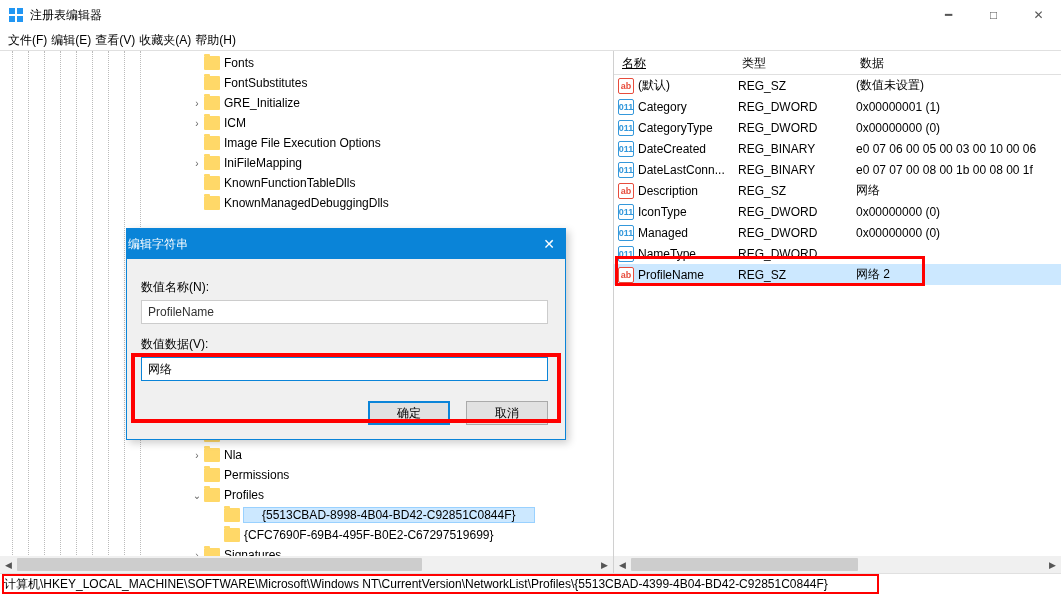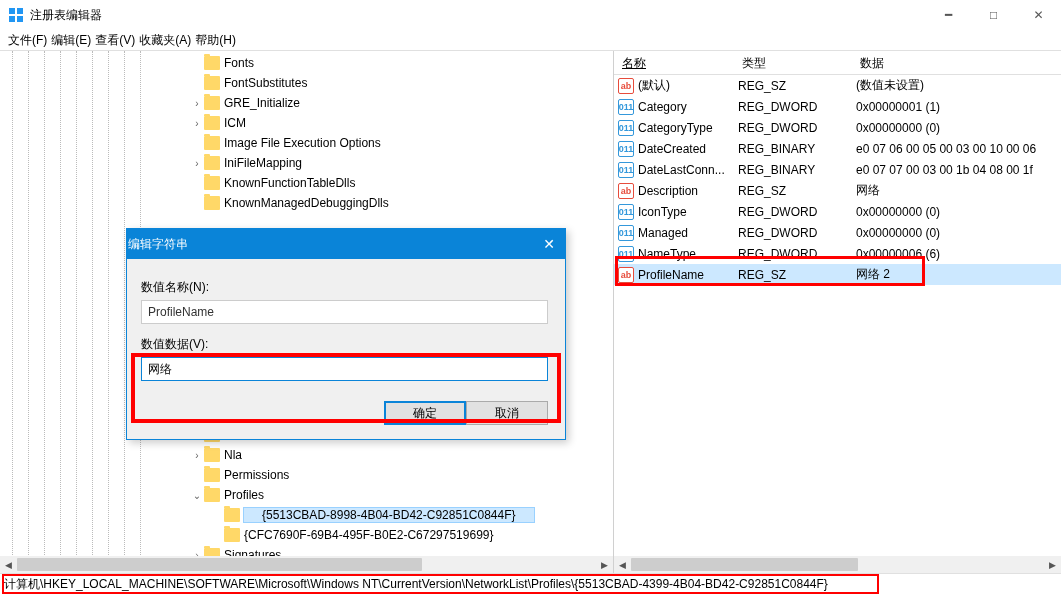--- a/index.html
+++ b/index.html
@@ -45,21 +45,21 @@
 .red-box-status { position: absolute; left: 2px; right: 182px; top: 0; bottom: 0; border: 2px solid #ff0000; pointer-events: none; }
 
 .dialog { position: absolute; left: 126px; top: 228px; width: 440px; background: #f0f0f0; border: 1px solid #0a84d8; box-shadow: 3px 3px 8px rgba(0,0,0,0.2); z-index: 10; }
 .dialog-title { height: 30px; background: #0a84d8; color: #fff; display: flex; align-items: center; padding: 0 1px; font-size: 12px; }
 .dialog-title .sp { flex: 1; }
 .dialog-close { width: 30px; text-align: center; font-size: 14px; }
 .dialog-body { padding: 12px 17px 14px 14px; position: relative; margin-top: 8px; }
 .dlg-label { font-size: 12px; margin-bottom: 4px; }
 .dlg-input { width: 100%; height: 24px; border: 1px solid #aaa; background: #fff; padding: 0 6px; font-size: 12px; margin-bottom: 12px; }
 .dlg-input.disabled { background: #fff; color: #333; border-color: #ccc; }
-.dlg-buttons { display: flex; justify-content: flex-end; gap: 0; margin-top: 8px; }
+.dlg-buttons { display: flex; justify-content: flex-end; gap: 16px; margin-top: 8px; }
 .dlg-btn { width: 82px; height: 24px; border: 1px solid #aaa; background: #e1e1e1; font-size: 12px; }
 .dlg-btn.primary { border: 2px solid #0a84d8; background: #e1e1e1; }
 .red-box-dlg { position: absolute; border: 4px solid #ff0000; pointer-events: none; }
 .hscroll { position: absolute; bottom: 0; left: 0; right: 0; height: 17px; background: #f0f0f0; display: flex; }
 .hscroll .arrow { width: 17px; height: 17px; display: flex; align-items: center; justify-content: center; font-size: 9px; color: #555; }
 .hscroll .track { flex: 1; position: relative; }
 .hscroll .thumb { position: absolute; top: 2px; bottom: 2px; background: #cdcdcd; border-radius: 1px; }
 </style>
 </head>
 <body>
@@ -232,21 +232,21 @@
         <div class="list-row">
           <span class="val-icon bin">011</span>
           <span class="cell cell-name">DateCreated</span>
           <span class="cell cell-type">REG_BINARY</span>
           <span class="cell cell-data">e0 07 06 00 05 00 03 00 10 00 06</span>
         </div>
         <div class="list-row">
           <span class="val-icon bin">011</span>
           <span class="cell cell-name">DateLastConn...</span>
           <span class="cell cell-type">REG_BINARY</span>
-          <span class="cell cell-data">e0 07 07 00 03 00 1b 04 08 00 1f</span>
+          <span class="cell cell-data">e0 07 07 00 08 00 1b 00 08 00 1f</span>
         </div>
         <div class="list-row">
           <span class="val-icon sz">ab</span>
           <span class="cell cell-name">Description</span>
           <span class="cell cell-type">REG_SZ</span>
           <span class="cell cell-data">网络</span>
         </div>
         <div class="list-row">
           <span class="val-icon bin">011</span>
           <span class="cell cell-name">IconType</span>
@@ -256,21 +256,20 @@
         <div class="list-row">
           <span class="val-icon bin">011</span>
           <span class="cell cell-name">Managed</span>
           <span class="cell cell-type">REG_DWORD</span>
           <span class="cell cell-data">0x00000000 (0)</span>
         </div>
         <div class="list-row">
           <span class="val-icon bin">011</span>
           <span class="cell cell-name">NameType</span>
           <span class="cell cell-type">REG_DWORD</span>
-          <span class="cell cell-data">0x00000006 (6)</span>
         </div>
         <div class="list-row highlight">
           <span class="val-icon sz">ab</span>
           <span class="cell cell-name">ProfileName</span>
           <span class="cell cell-type">REG_SZ</span>
           <span class="cell cell-data">网络  2</span>
         </div>
       </div>
     <div class="red-box-list" style="left:1px; top:205px; width:310px; height:30px"></div>
     <div class="hscroll">

